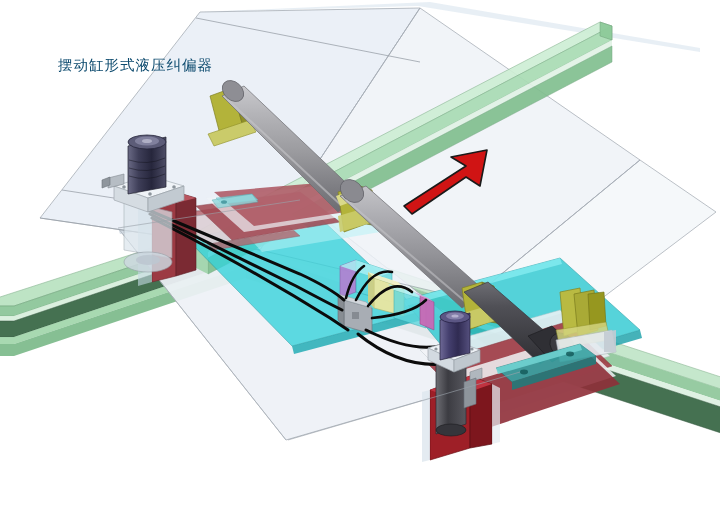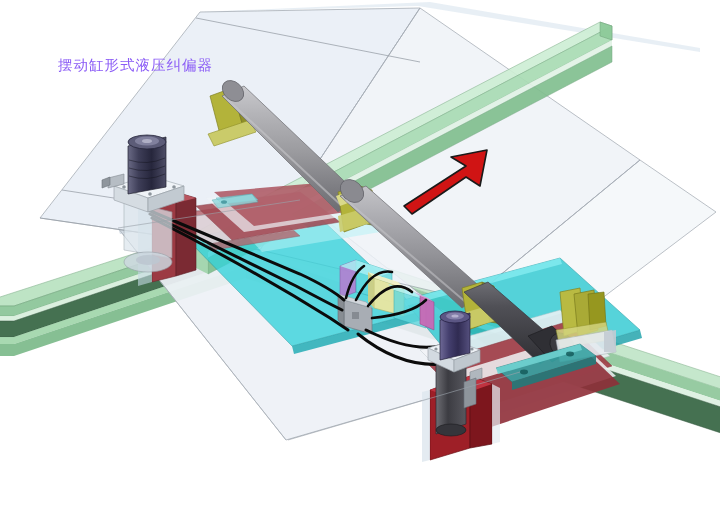--- a/index.html
+++ b/index.html
@@ -315,15 +315,15 @@
       <path d="M 118 228 L 300 200"></path>
       <path d="M 288 440 L 520 372"></path>
     </g>
 
     <g>
       <polygon points="404,206 466,166 451,157 487,150 480,186 466,177 412,214" fill="#d01414" stroke="#1a1a1a" stroke-width="1.6" stroke-linejoin="round"></polygon>
     </g>
 
   </svg>
 
-  <div id="title" style="color: #8b5cf6;">摆动缸形式液压纠偏器</div>
+  <div id="title" style="color: #0c4a6e;">摆动缸形式液压纠偏器</div>
 
 </div>
 
 </body></html>

